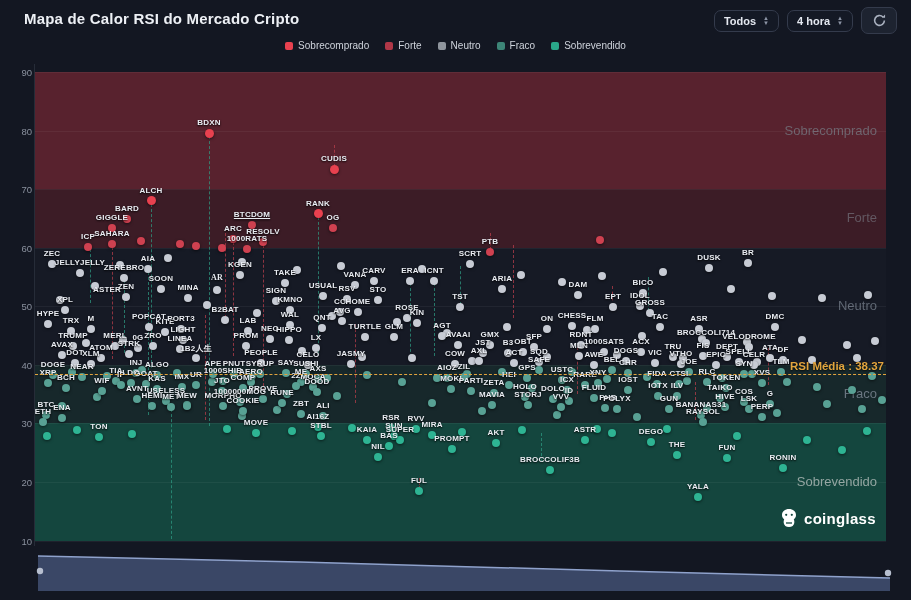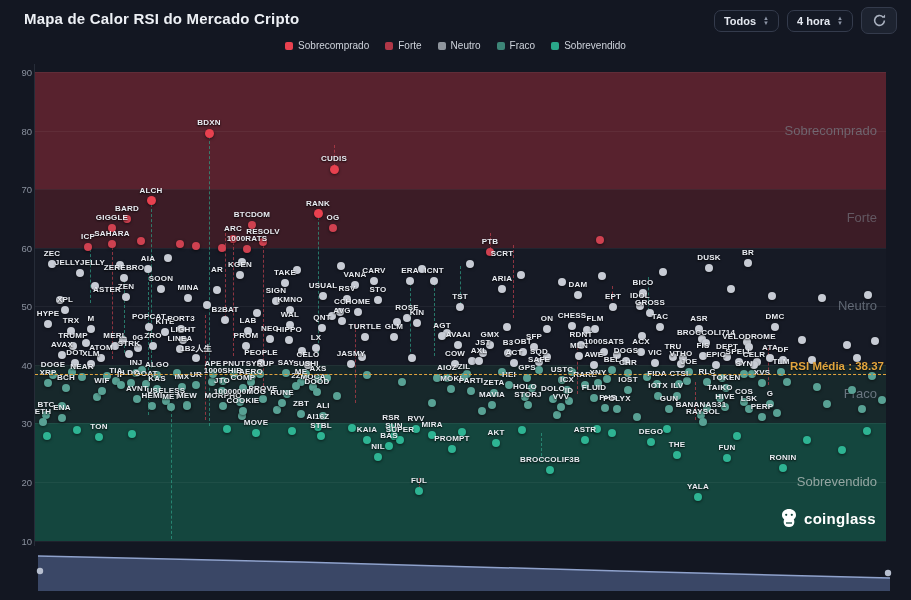--- a/index.html
+++ b/index.html
@@ -249,21 +249,21 @@
       <div class="plabel" style="left: 334px; top: 154.226px;">CUDIS</div>
       <div class="dot overbought" style="left: 146.5px; top: 196.354px;"></div>
       <div class="plabel" style="left: 151px; top: 185.854px;">ALCH</div>
       <div class="dot overbought" style="left: 313.5px; top: 209.239px;"></div>
       <div class="plabel" style="left: 318px; top: 198.739px;">RANK</div>
       <div class="dot strong" style="left: 123px; top: 215.011px;"></div>
       <div class="plabel" style="left: 127px; top: 204.011px;">BARD</div>
       <div class="dot strong" style="left: 108px; top: 223.796px;"></div>
       <div class="plabel" style="left: 112px; top: 212.796px;">GIGGLE</div>
       <div class="dot strong" style="left: 248px; top: 221.453px;"></div>
-      <div class="plabel" style="left: 252px; top: 210.453px;">BTCDOM</div>
+      <div class="plabel" style="left: 252px; top: 210.453px; text-decoration: underline;">BTCDOM</div>
       <div class="dot strong" style="left: 329px; top: 224.382px;"></div>
       <div class="plabel" style="left: 333px; top: 213.382px;">OG</div>
       <div class="dot strong" style="left: 229px; top: 234.924px;"></div>
       <div class="plabel" style="left: 233px; top: 223.924px;">ARC</div>
       <div class="dot strong" style="left: 259px; top: 238.439px;"></div>
       <div class="plabel" style="left: 263px; top: 227.439px;">RESOLV</div>
       <div class="dot strong" style="left: 108px; top: 240.196px;"></div>
       <div class="plabel" style="left: 112px; top: 229.196px;">SAHARA</div>
       <div class="dot strong" style="left: 243px; top: 245.467px;"></div>
       <div class="plabel" style="left: 247px; top: 234.467px;">1000RATS</div>
@@ -291,35 +291,35 @@
       <div class="plabel" style="left: 285px; top: 267.852px;">TAKE</div>
       <div class="dot neutral" style="left: 351px; top: 281.195px;"></div>
       <div class="plabel" style="left: 355px; top: 270.195px;">VANA</div>
       <div class="dot neutral" style="left: 370px; top: 276.509px;"></div>
       <div class="plabel" style="left: 374px; top: 265.509px;">CARV</div>
       <div class="dot neutral" style="left: 406px; top: 277.095px;"></div>
       <div class="plabel" style="left: 410px; top: 266.095px;">ERA</div>
       <div class="dot neutral" style="left: 430px; top: 277.095px;"></div>
       <div class="plabel" style="left: 434px; top: 266.095px;">ICNT</div>
       <div class="dot neutral" style="left: 466px; top: 260.11px;"></div>
-      <div class="plabel" style="left: 470px; top: 249.11px; margin-left: 32px;">SCRT</div>
+      <div class="plabel" style="left: 470px; top: 249.11px;">SCRT</div>
       <div class="dot neutral" style="left: 498px; top: 285.295px;"></div>
       <div class="plabel" style="left: 502px; top: 274.295px;">ARIA</div>
       <div class="dot neutral" style="left: 574px; top: 291.152px;"></div>
       <div class="plabel" style="left: 578px; top: 280.152px;">DAM</div>
       <div class="dot neutral" style="left: 639px; top: 288.809px;"></div>
       <div class="plabel" style="left: 643px; top: 277.809px;">BICO</div>
       <div class="dot neutral" style="left: 122px; top: 292.909px;"></div>
       <div class="plabel" style="left: 126px; top: 281.909px;">ZEN</div>
       <div class="dot neutral" style="left: 56px; top: 295.837px;"></div>
       <div class="plabel" style="left: 60px; top: 284.837px; margin-left: 47px;">ASTER</div>
       <div class="dot neutral" style="left: 184px; top: 294.08px;"></div>
       <div class="plabel" style="left: 188px; top: 283.08px;">MINA</div>
       <div class="dot neutral" style="left: 213px; top: 286.466px;"></div>
-      <div class="plabel" style="left: 217px; top: 265px;">AR</div>
+      <div class="plabel" style="left: 217px; top: 273px; font-family: Liberation Serif, serif;">AR</div>
       <div class="dot neutral" style="left: 272px; top: 297.009px;"></div>
       <div class="plabel" style="left: 276px; top: 286.009px;">SIGN</div>
       <div class="dot neutral" style="left: 319px; top: 292.323px;"></div>
       <div class="plabel" style="left: 323px; top: 281.323px;">USUAL</div>
       <div class="dot neutral" style="left: 343px; top: 294.666px;"></div>
       <div class="plabel" style="left: 347px; top: 283.666px;">RSV</div>
       <div class="dot neutral" style="left: 374px; top: 295.837px;"></div>
       <div class="plabel" style="left: 378px; top: 284.837px;">STO</div>
       <div class="dot neutral" style="left: 61px; top: 305.794px;"></div>
       <div class="plabel" style="left: 65px; top: 294.794px;">XPL</div>

